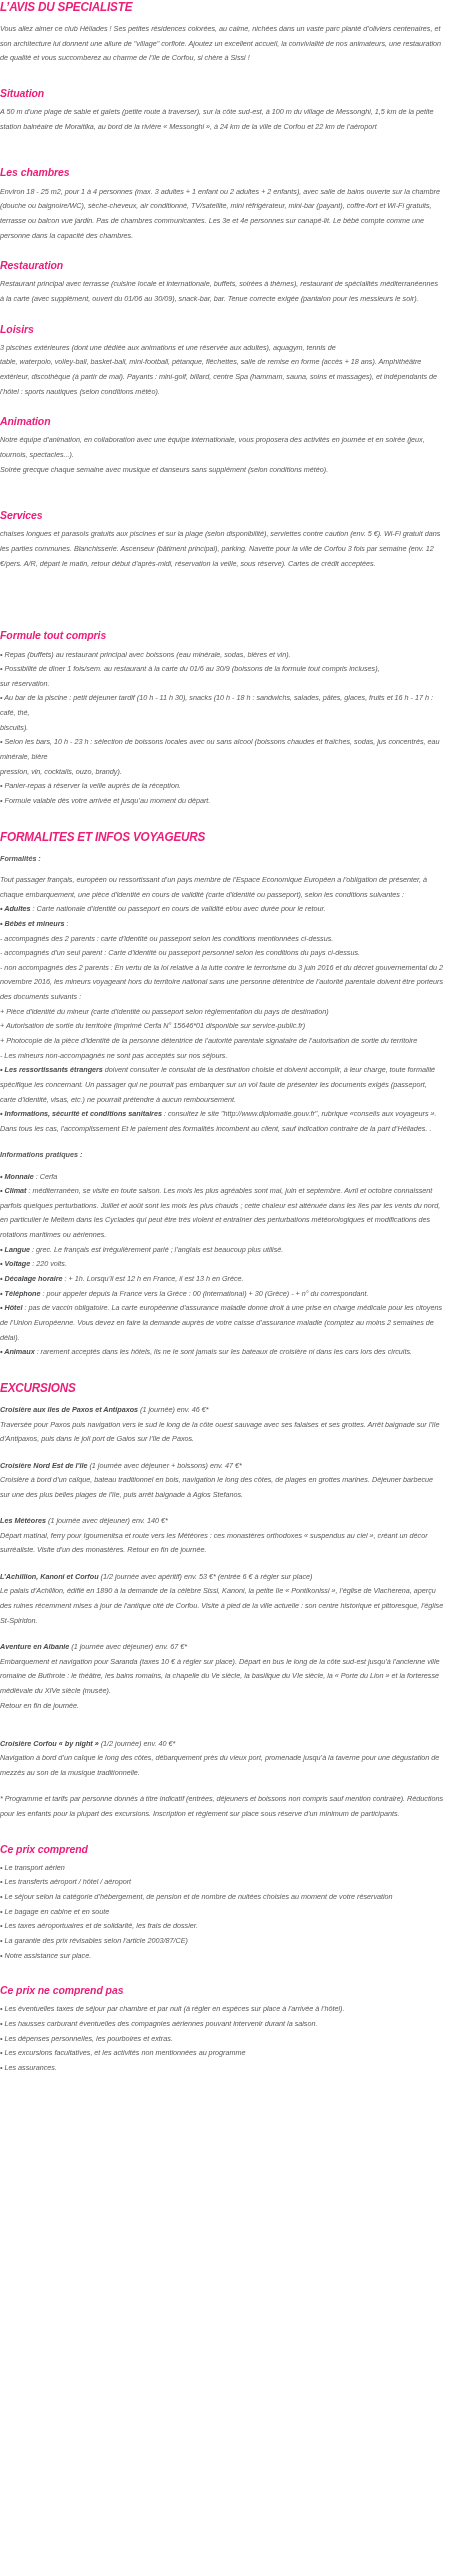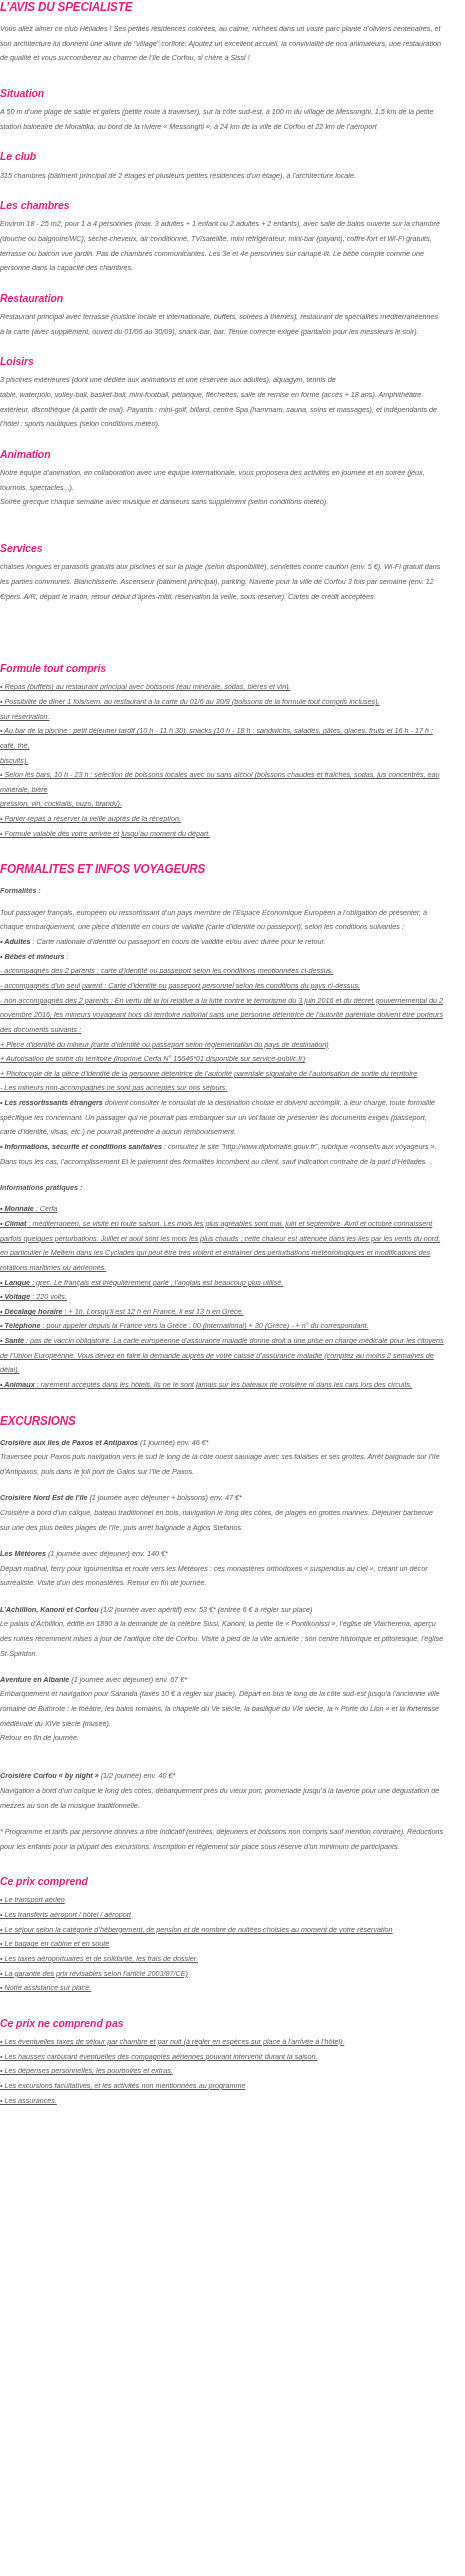--- a/index.html
+++ b/index.html
@@ -56,21 +56,20 @@
     color: #4b4c4e;
   }
   .gap-xl { height: 21px; }
   .gap-l  { height: 16px; }
   .gap-m  { height: 11.7px; }
   .gap-s  { height: 6.7px; }
   ul.plain {
     list-style: none;
     margin: 0;
     padding: 0;
-    text-decoration: underline;
   }
   ul.plain li {
     font-size: 7.6px;
     line-height: 1.93;
     font-style: italic;
     color: #5a5b5d;
     transform: scaleX(0.955);
     transform-origin: left center;
   }
 </style>
@@ -84,24 +83,20 @@
     <p class="body">Vous allez aimer ce club Héliades ! Ses petites résidences colorées, au calme, nichées dans un vaste parc planté d’oliviers centenaires, et son architecture lui donnent une allure de "village" corfiote. Ajoutez un excellent accueil, la convivialité de nos animateurs, une restauration de qualité et vous succomberez au charme de l’île de Corfou, si chère à Sissi !</p>
   </div>
   <div class="gap-xl"></div>
 
   <div>
     <h2 class="sec">Situation</h2>
     <p class="body">A 50 m d’une plage de sable et galets (petite route à traverser), sur la côte sud-est, à 100 m du village de Messonghi, 1,5 km de la petite station balnéaire de Moraitika, au bord de la rivière « Messonghi », à 24 km de la ville de Corfou et 22 km de l’aéroport</p>
   </div>
   <div class="gap-l"></div>
 
-  <div>
-    <h2 class="sec">Le club</h2>
-    <p class="body">315 chambres (bâtiment principal de 2 étages et plusieurs petites résidences d’un étage), à l’architecture locale.</p>
-  </div>
   <div class="gap-l"></div>
 
   <div>
     <h2 class="sec">Les chambres</h2>
     <p class="body">Environ 18 - 25 m2, pour 1 à 4 personnes (max. 3 adultes + 1 enfant ou 2 adultes + 2 enfants), avec salle de bains ouverte sur la chambre (douche ou baignoire/WC), sèche-cheveux, air conditionné, TV/satellite, mini réfrigérateur, mini-bar (payant), coffre-fort et Wi-Fi gratuits, terrasse ou balcon vue jardin. Pas de chambres communicantes. Les 3e et 4e personnes sur canapé-lit. Le bébé compte comme une personne dans la capacité des chambres.</p>
   </div>
   <div class="gap-l"></div>
 
   <div>
     <h2 class="sec">Restauration</h2>
@@ -173,21 +168,21 @@
     <div class="gap-m"></div>
     <p class="body lead">Informations pratiques :</p>
     <div class="gap-s"></div>
     <ul class="plain" id="pratiques-list">
         <li class="body"><span class="lead">• Monnaie</span><span> : Cerfa</span></li>
         <li class="body"><span class="lead">• Climat</span><span> : méditerranéen, se visite en toute saison. Les mois les plus agréables sont mai, juin et septembre. Avril et octobre connaissent parfois quelques perturbations. Juillet et août sont les mois les plus chauds ; cette chaleur est atténuée dans les îles par les vents du nord, en particulier le Meltem dans les Cyclades qui peut être très violent et entraîner des perturbations météorologiques et modifications des rotations maritimes ou aériennes.</span></li>
         <li class="body"><span class="lead">• Langue</span><span> : grec. Le français est irrégulièrement parlé ; l’anglais est beaucoup plus utilisé.</span></li>
         <li class="body"><span class="lead">• Voltage</span><span> : 220 volts.</span></li>
         <li class="body"><span class="lead">• Décalage horaire</span><span> : + 1h. Lorsqu’il est 12 h en France, il est 13 h en Grèce.</span></li>
         <li class="body"><span class="lead">• Téléphone</span><span> : pour appeler depuis la France vers la Grèce : 00 (international) + 30 (Grèce) - + n° du correspondant.</span></li>
-        <li class="body"><span class="lead">• Santé</span><span> : pas de vaccin obligatoire. La carte européenne d’assurance maladie donne droit à une prise en charge médicale pour les citoyens de l’Union Européenne. Vous devez en faire la demande auprès de votre caisse d’assurance maladie (comptez au moins 2 semaines de délai).</span></li>
+        <li class="body"><span class="lead">• Hôtel</span><span> : pas de vaccin obligatoire. La carte européenne d’assurance maladie donne droit à une prise en charge médicale pour les citoyens de l’Union Européenne. Vous devez en faire la demande auprès de votre caisse d’assurance maladie (comptez au moins 2 semaines de délai).</span></li>
         <li class="body"><span class="lead">• Animaux</span><span> : rarement acceptés dans les hôtels, ils ne le sont jamais sur les bateaux de croisière ni dans les cars lors des circuits.</span></li>
       </ul>
   </div>
   <div class="gap-xl"></div>
 
   <div>
     <h1 class="major">EXCURSIONS</h1>
     <div id="excursion-list">
         <div>
           <p class="body"><span class="lead">Croisière aux îles de Paxos et Antipaxos</span><span> (1 journée) env. 46 €*</span></p>

